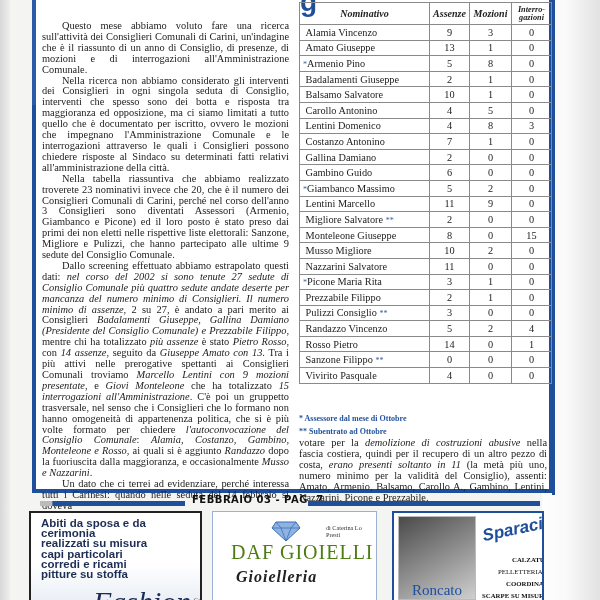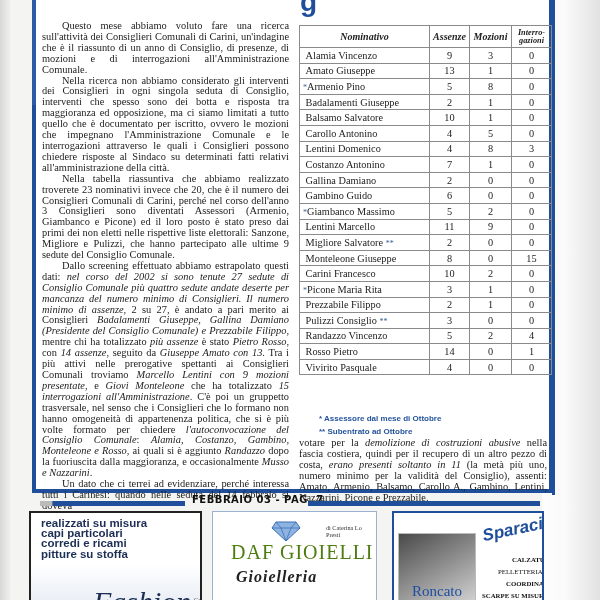--- a/index.html
+++ b/index.html
@@ -16,32 +16,32 @@
   .frame-left-bar { position: absolute; left: 32px; top: 0; width: 4px; height: 105px; background: #2c5aa6; }
 
   .title-frag { position: absolute; left: 300px; top: -14px; font-family: "Liberation Sans", sans-serif; font-weight: bold; font-size: 28px; color: #1f4f9a; }
 
   
   .col-left { position: absolute; left: 42px; top: 21px; width: 247px; font-size: 10.4px; line-height: 10.9px; text-align: justify; }
   .col-left p { text-indent: 20px; }
   .col-left i { font-style: italic; }
 
   
-  .table-wrap { position: absolute; left: 299px; top: 25px; width: 253px; }
+  .table-wrap { position: absolute; left: 299px; top: 2px; width: 253px; }
   table { border-collapse: collapse; width: 100%; font-size: 10.3px; }
   th, td { border: 1px solid #8a8a8a; height: 15.6px; padding: 0 3px; }
   th { font-style: italic; font-weight: bold; height: 22px; font-size: 10px; text-align: center; }
   th.interr { font-size: 8.3px; line-height: 8px; }
   td.name { text-align: left; white-space: nowrap; }
   td.num { text-align: center; width: 40px; }
   td.num.mz { width: 42px; }
   td.num.ig { width: 40px; }
   .star { color: #3a5f9c; font-size: 8px; }
 
-  .legend { position: absolute; left: 299px; top: 412px; font-family: Liberation Sans, sans-serif; font-weight: bold; color: #24549c; font-size: 8px; line-height: 13px; margin-left: 20px; }
+  .legend { position: absolute; left: 299px; top: 412px; font-family: Liberation Serif, serif; font-weight: bold; color: #24549c; font-size: 8px; line-height: 13px; }
 
   .col-right-text { position: absolute; left: 299px; top: 438px; width: 248px; font-size: 10.4px; line-height: 10.9px; text-align: justify; }
 
   
   .footer-bar { position: absolute; left: 40px; top: 494px; width: 500px; height: 18px; }
   .footer-bar .line-l { position: absolute; left: 0; top: 7px; width: 145px; height: 5px; background: linear-gradient(90deg,#bbb 0,#bbb 8%,#1f4f9a 9%,#1f4f9a 100%); }
   .footer-bar .line-r { position: absolute; left: 268px; top: 7px; width: 232px; height: 5px; background: #1f4f9a; }
   .footer-bar .label { position: absolute; left: 152px; top: 0; font-family: "DejaVu Sans", sans-serif; font-weight: bold; font-size: 10px; letter-spacing: 0.5px; color: #111; }
 
   
@@ -51,21 +51,21 @@
   .ad1 .script { position: absolute; left: 62px; top: 72px; font-family: "Liberation Serif", serif; font-style: italic; font-size: 30px; color: #1d2e55; }
   .ad1 .small { position: absolute; left: 163px; top: 84px; font-size: 6px; color: #444; }
 
   .ad2 { left: 212px; width: 165px; border: 1px solid #9cb1cf; }
   .ad2 .by { position: absolute; left: 113px; top: 12px; font-size: 6.2px; color: #333; }
   .ad2 .diamond { position: absolute; left: 58px; top: 8px; width: 30px; height: 22px; }
   .ad2 .brand { position: absolute; left: 18px; top: 29px; font-family: "Liberation Serif", serif; font-size: 20px; letter-spacing: 1px; color: #4d7c0f; }
   .ad2 .sub { position: absolute; left: 23px; top: 56px; font-family: "Liberation Serif", serif; font-style: italic; font-weight: bold; font-size: 16px; color: #222; letter-spacing: 1px; text-align: center; }
 
   .ad3 { left: 392px; width: 152px; border: 2px solid #1f4f9a; }
-  .ad3 .photo { position: absolute; left: 4px; top: 20px; width: 78px; height: 68px; background: linear-gradient(150deg,#4a4a4a,#8c8c8c 50%,#cfcfcf); border: 1px solid #bbb; }
+  .ad3 .photo { position: absolute; left: 4px; top: 3px; width: 78px; height: 84px; background: linear-gradient(150deg,#4a4a4a,#8c8c8c 50%,#cfcfcf); border: 1px solid #bbb; }
   .ad3 .photo .rc { position: absolute; left: 0; bottom: 0; width: 100%; text-align: center; font-family: "Liberation Serif", serif; font-size: 15px; color: #1d4ea0; }
   .ad3 .brand { position: absolute; left: 88px; top: 6px; font-family: "Liberation Sans", sans-serif; font-weight: bold; font-style: italic; font-size: 17px; color: #1f4f9a; transform: rotate(-12deg); }
   .ad3 .item { position: absolute; font-family: "Liberation Serif", serif; font-size: 6.8px; color: #111; white-space: nowrap; }
   .ad3 .it1 { left: 118px; top: 43px; font-weight: bold; }
   .ad3 .it2 { left: 104px; top: 55px; }
   .ad3 .it3 { left: 112px; top: 67px; font-weight: bold; }
   .ad3 .it4 { left: 88px; top: 79px; font-weight: bold; }
 </style>
 </head>
 <body>
@@ -174,23 +174,29 @@
           <td class="num mz">0</td>
           <td class="num ig">0</td>
         </tr>
         <tr>
           <td class="name"><span class="star"></span>&nbsp;<span>Monteleone Giuseppe</span> <span class="star"></span></td>
           <td class="num">8</td>
           <td class="num mz">0</td>
           <td class="num ig">15</td>
         </tr>
         <tr>
-          <td class="name"><span class="star"></span>&nbsp;<span>Carini Francesco</span> <span class="star"></span></td>
+          <td class="name"><span class="star"></span>&nbsp;<span>Musso Migliore</span> <span class="star"></span></td>
           <td class="num">10</td>
           <td class="num mz">2</td>
+          <td class="num ig">0</td>
+        </tr>
+        <tr>
+          <td class="name"><span class="star"></span>&nbsp;<span>Nazzarini Salvatore</span> <span class="star"></span></td>
+          <td class="num">11</td>
+          <td class="num mz">0</td>
           <td class="num ig">0</td>
         </tr>
         <tr>
           <td class="name"><span class="star">*</span><span>Picone Maria Rita</span> <span class="star"></span></td>
           <td class="num">3</td>
           <td class="num mz">1</td>
           <td class="num ig">0</td>
         </tr>
         <tr>
           <td class="name"><span class="star"></span>&nbsp;<span>Prezzabile Filippo</span> <span class="star"></span></td>
@@ -210,20 +216,26 @@
           <td class="num mz">2</td>
           <td class="num ig">4</td>
         </tr>
         <tr>
           <td class="name"><span class="star"></span>&nbsp;<span>Rosso Pietro</span> <span class="star"></span></td>
           <td class="num">14</td>
           <td class="num mz">0</td>
           <td class="num ig">1</td>
         </tr>
         <tr>
+          <td class="name"><span class="star"></span>&nbsp;<span>Sanzone Filippo</span> <span class="star">**</span></td>
+          <td class="num">0</td>
+          <td class="num mz">0</td>
+          <td class="num ig">0</td>
+        </tr>
+        <tr>
           <td class="name"><span class="star"></span>&nbsp;<span>Vivirito Pasquale</span> <span class="star"></span></td>
           <td class="num">4</td>
           <td class="num mz">0</td>
           <td class="num ig">0</td>
         </tr>
       </tbody>
   </table>
 </div>
 
 <div class="legend">
@@ -236,20 +248,21 @@
 </div>
 
 <div class="footer-bar">
   <div class="line-l"></div>
   <div class="label">FEBBRAIO 03 - PAG. 7</div>
   <div class="line-r"></div>
 </div>
 
 <div class="ad ad1">
   <div class="lines">
+    <div>Abiti da sposa e da cerimonia</div>
     <div>realizzati su misura</div>
     <div>capi particolari</div>
     <div>corredi e ricami</div>
     <div>pitture su stoffa</div>
   </div>
   <div class="script">Fashion</div>
   <div class="small">Ganesa</div>
 </div>
 
 <div class="ad ad2">

